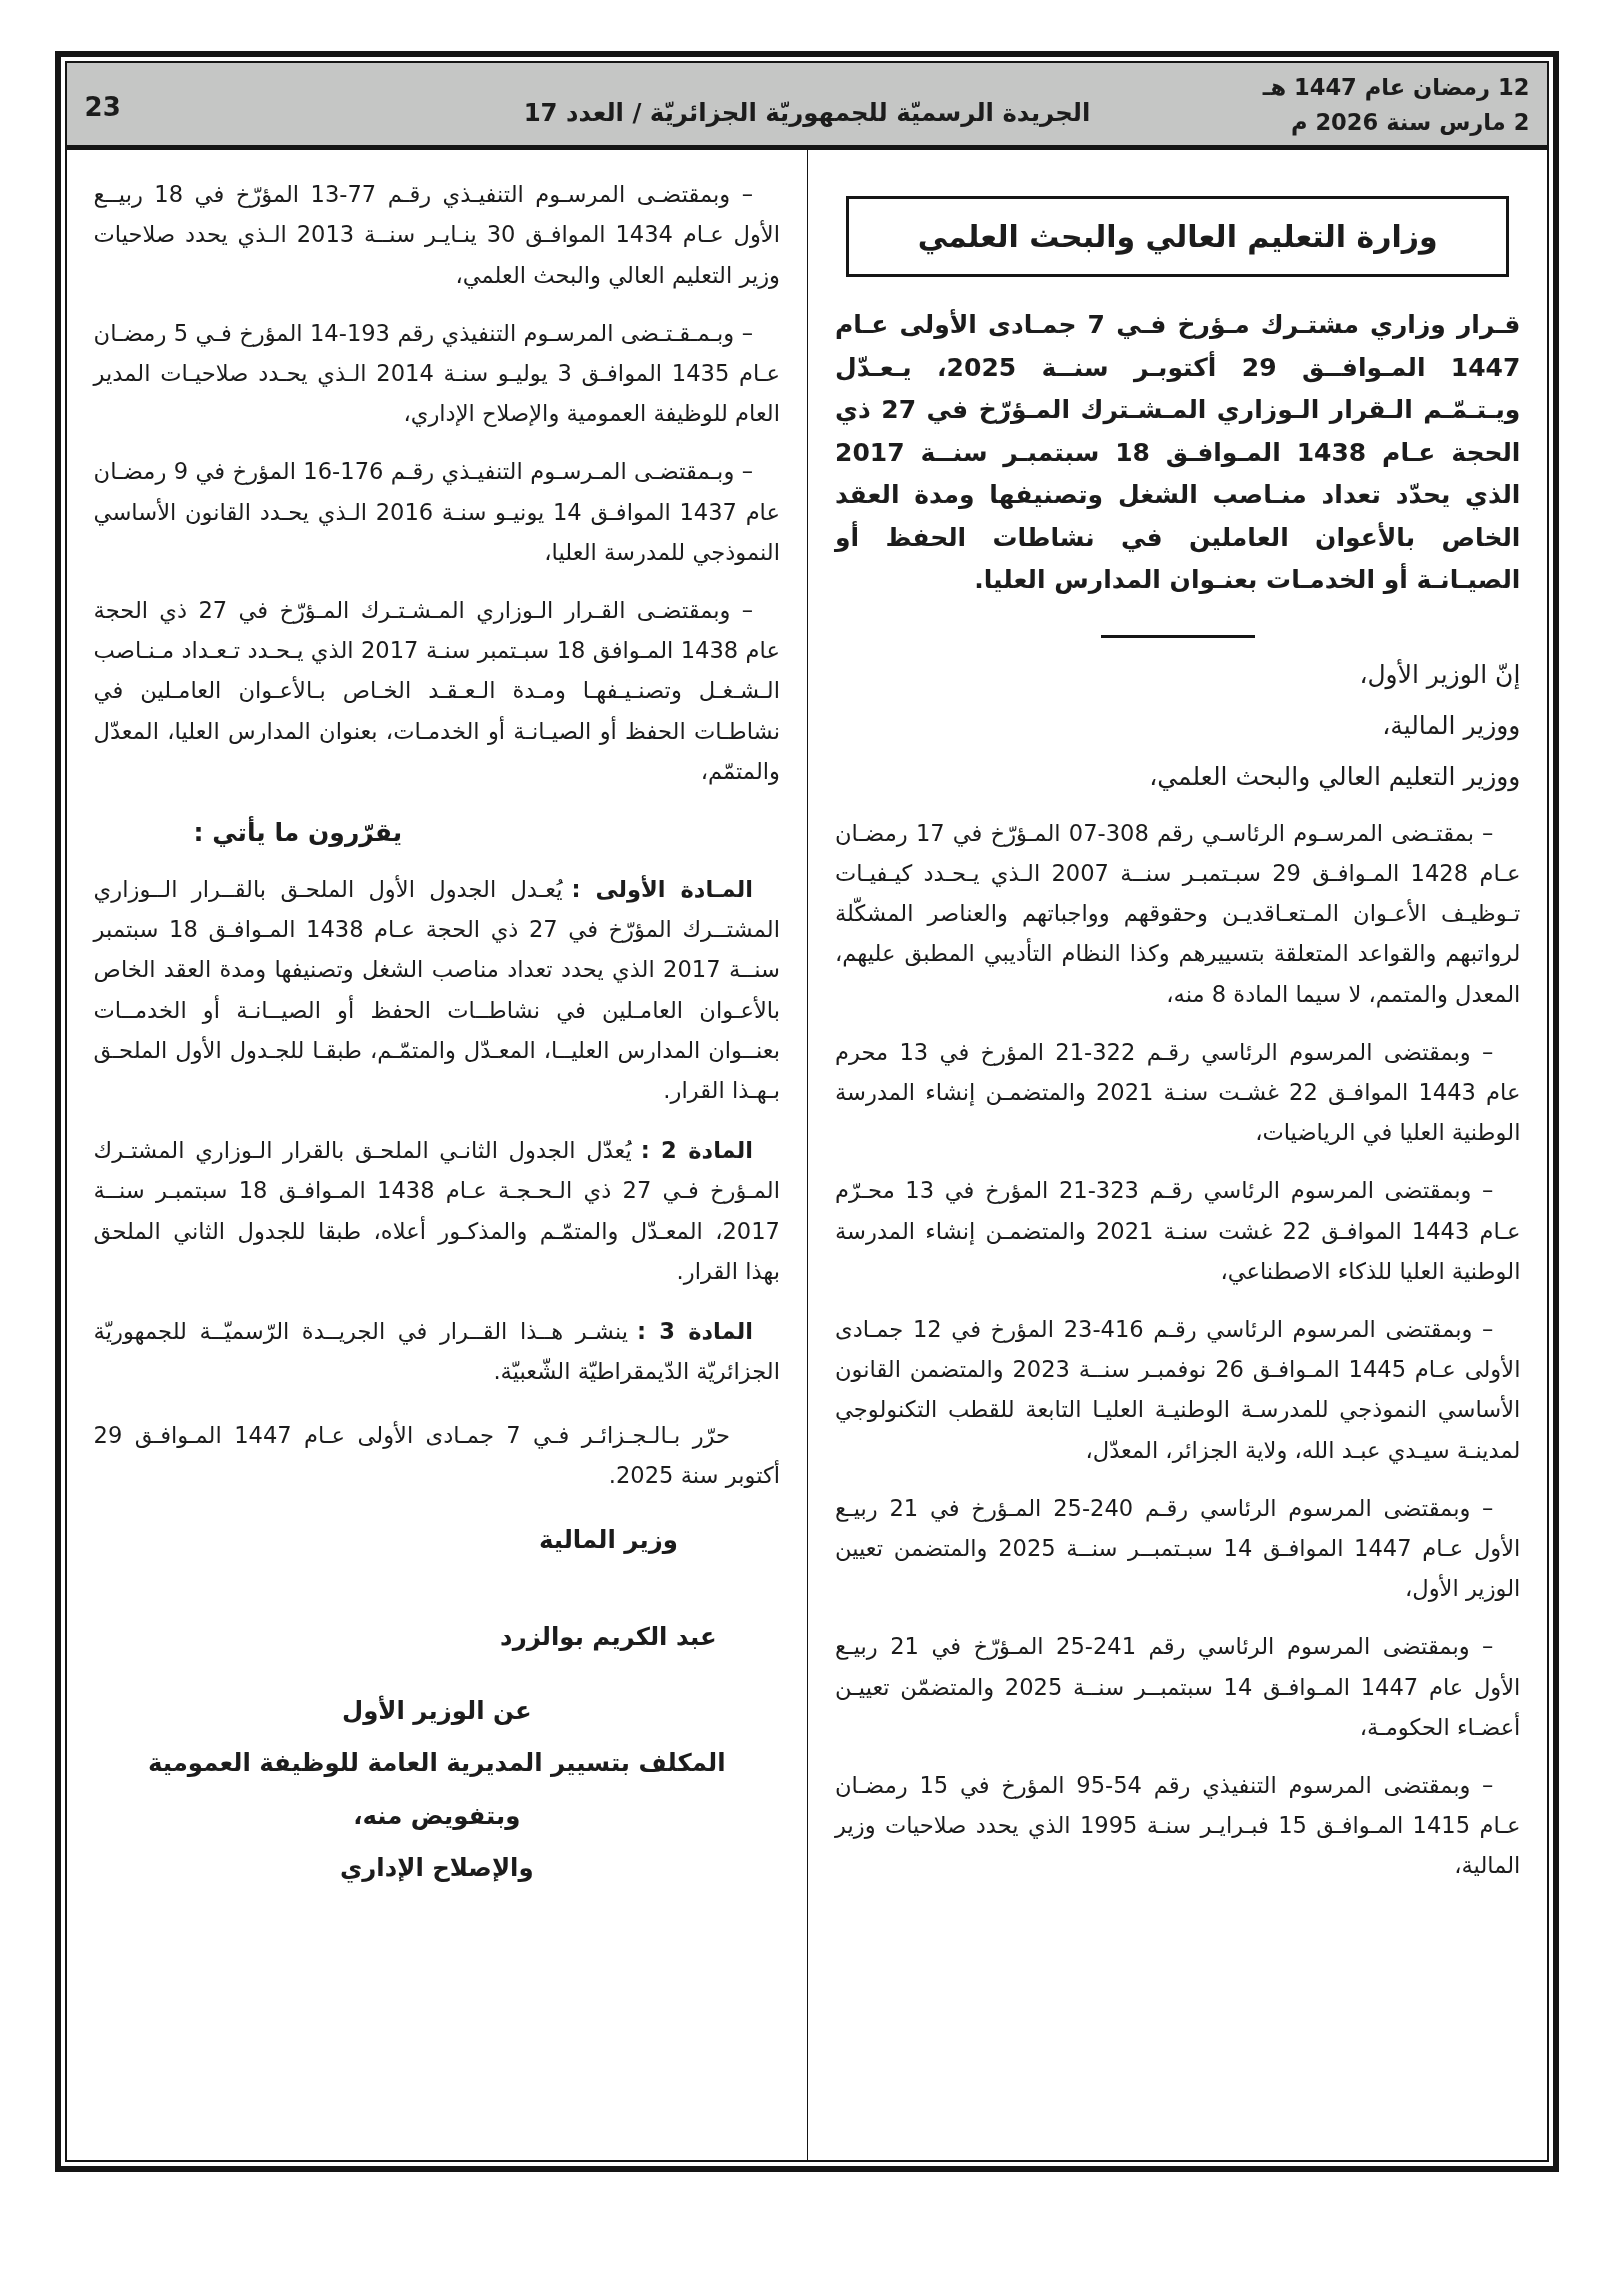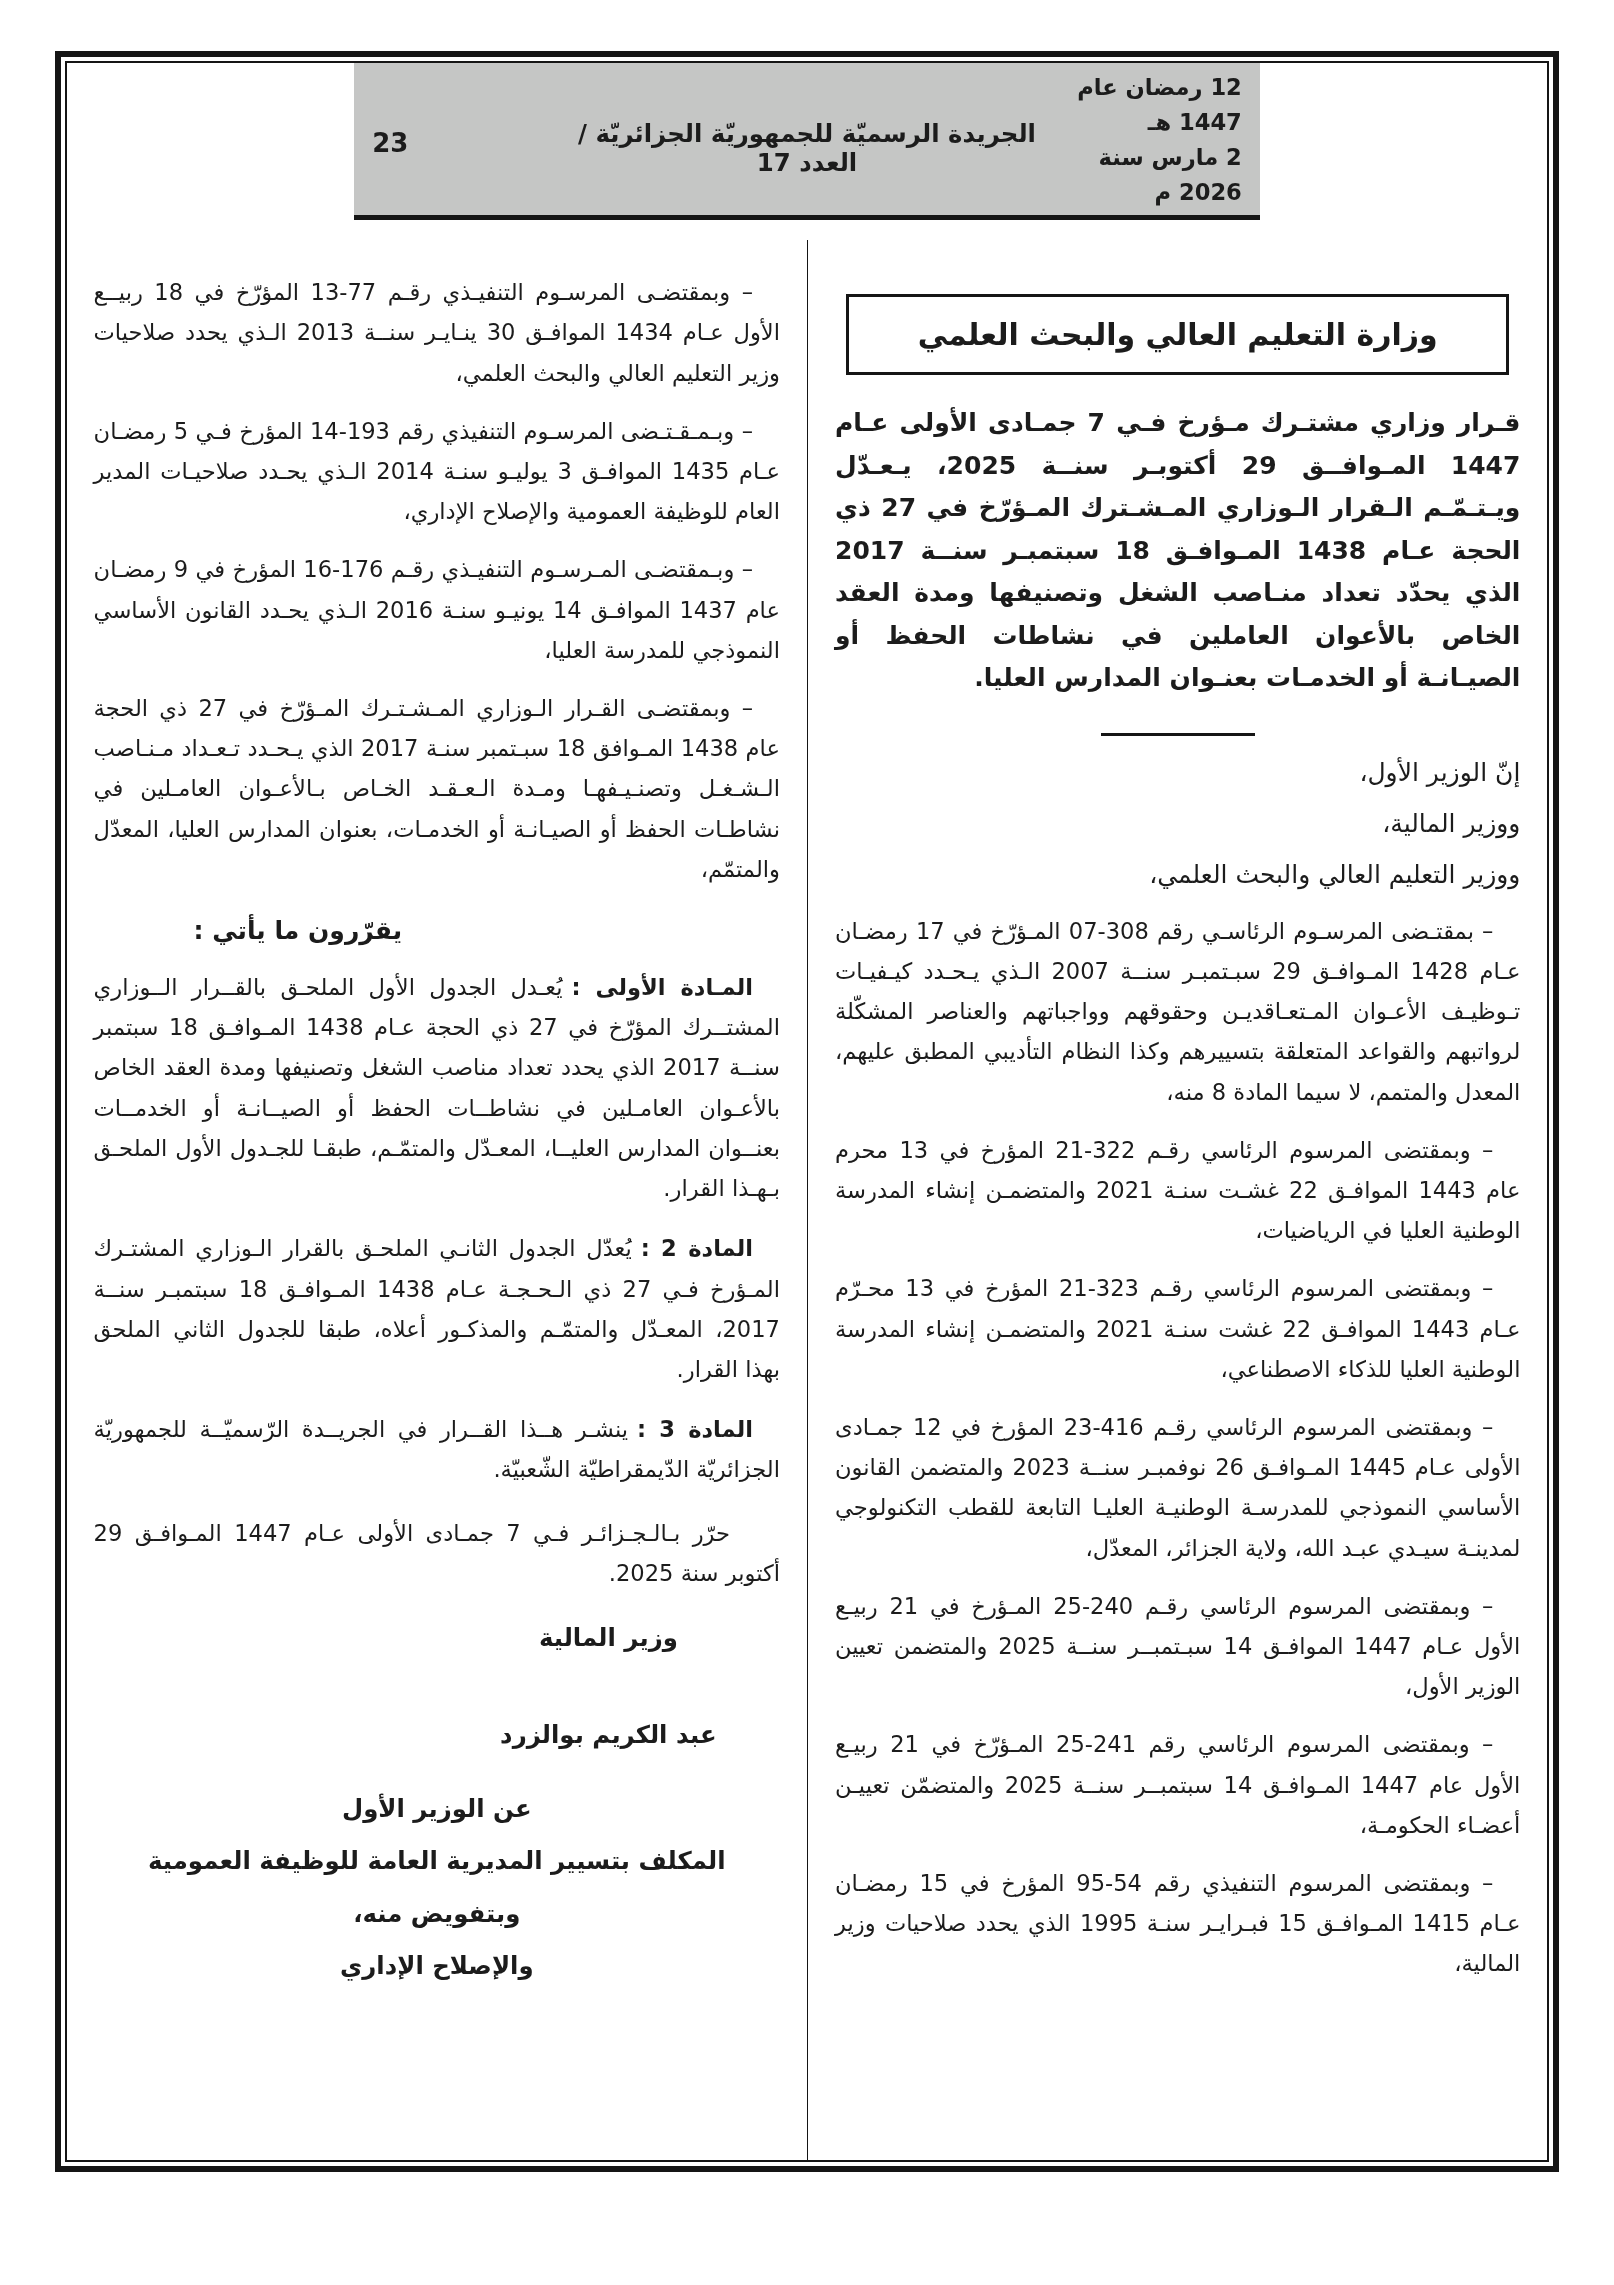--- a/index.html
+++ b/index.html
@@ -25,21 +25,20 @@
     border: 6.3px solid #151515;
     box-sizing: border-box;
   }
   .frame-inner {
     position: absolute;
     inset: 3.6px;
     border: 2.7px solid #151515;
     display: flex;
     flex-direction: column;
     overflow: hidden;
-    align-items: center;
   }
   
   .masthead {
     display: flex;
     direction: rtl;
     background: #c5c6c5;
     border-bottom: 5.4px solid #151515;
     padding: 7.2px 18px 5.4px 18px;
     min-height: 76px;
     box-sizing: border-box;
@@ -69,22 +68,21 @@
   }
   
   .body-cols {
     flex: 1;
     display: flex;
     direction: rtl;
   }
   .col {
     width: 50%;
     box-sizing: border-box;
-    padding: 14px 27px 0 27px;
-    margin-top: 20px;
+    padding: 6px 27px 0 27px;
   }
   .col-right { border-left: 1.8px solid #151515; }
 
   
   .ministry-box {
     margin: 40px 11px 0 11px;
     border: 3.6px solid #151515;
     text-align: center;
     font-weight: bold;
     font-size: 30px;

